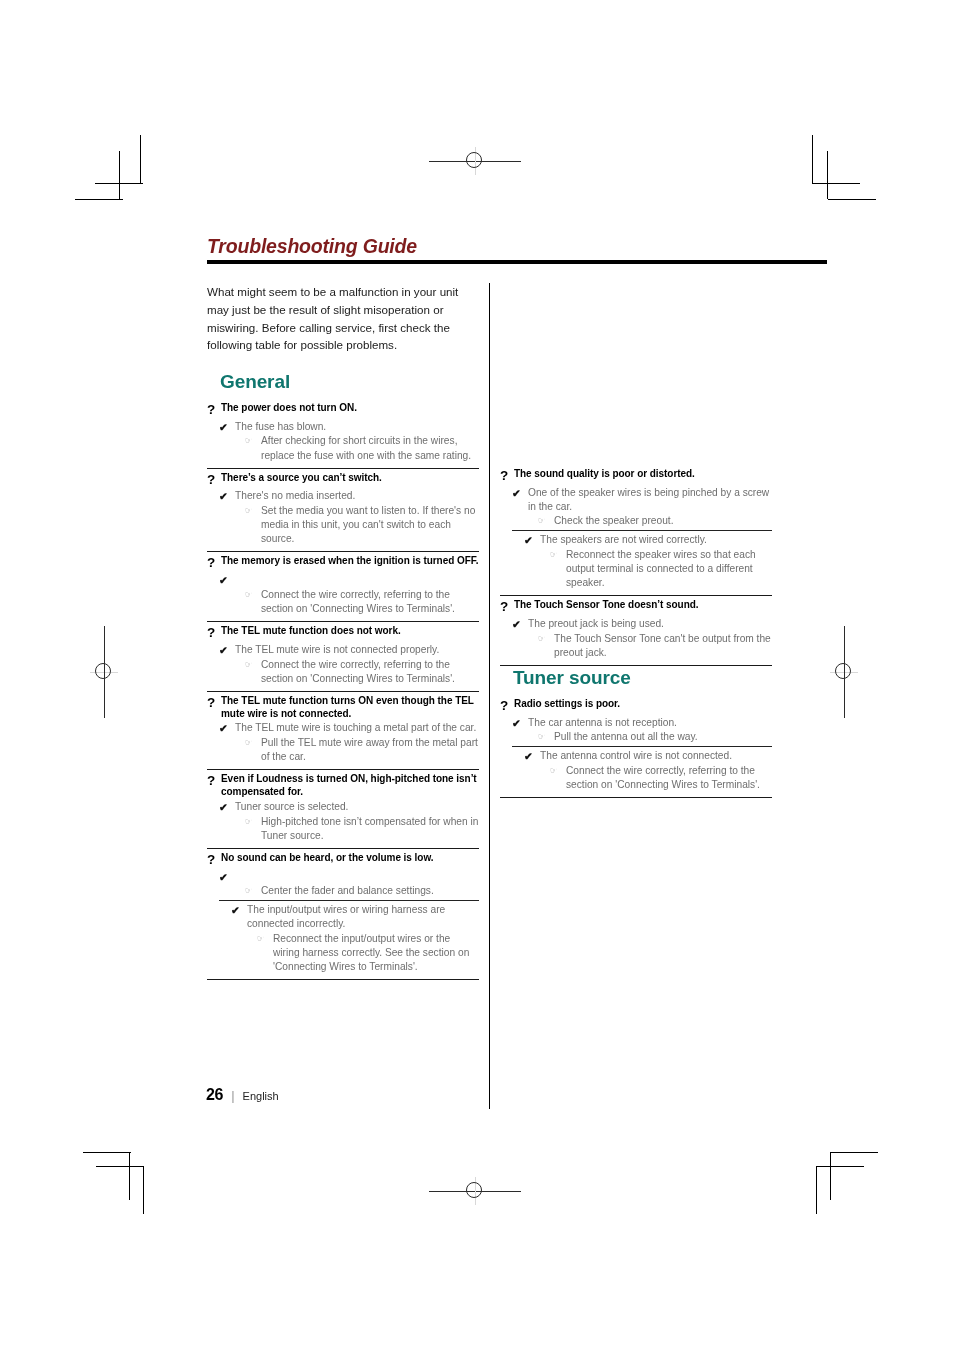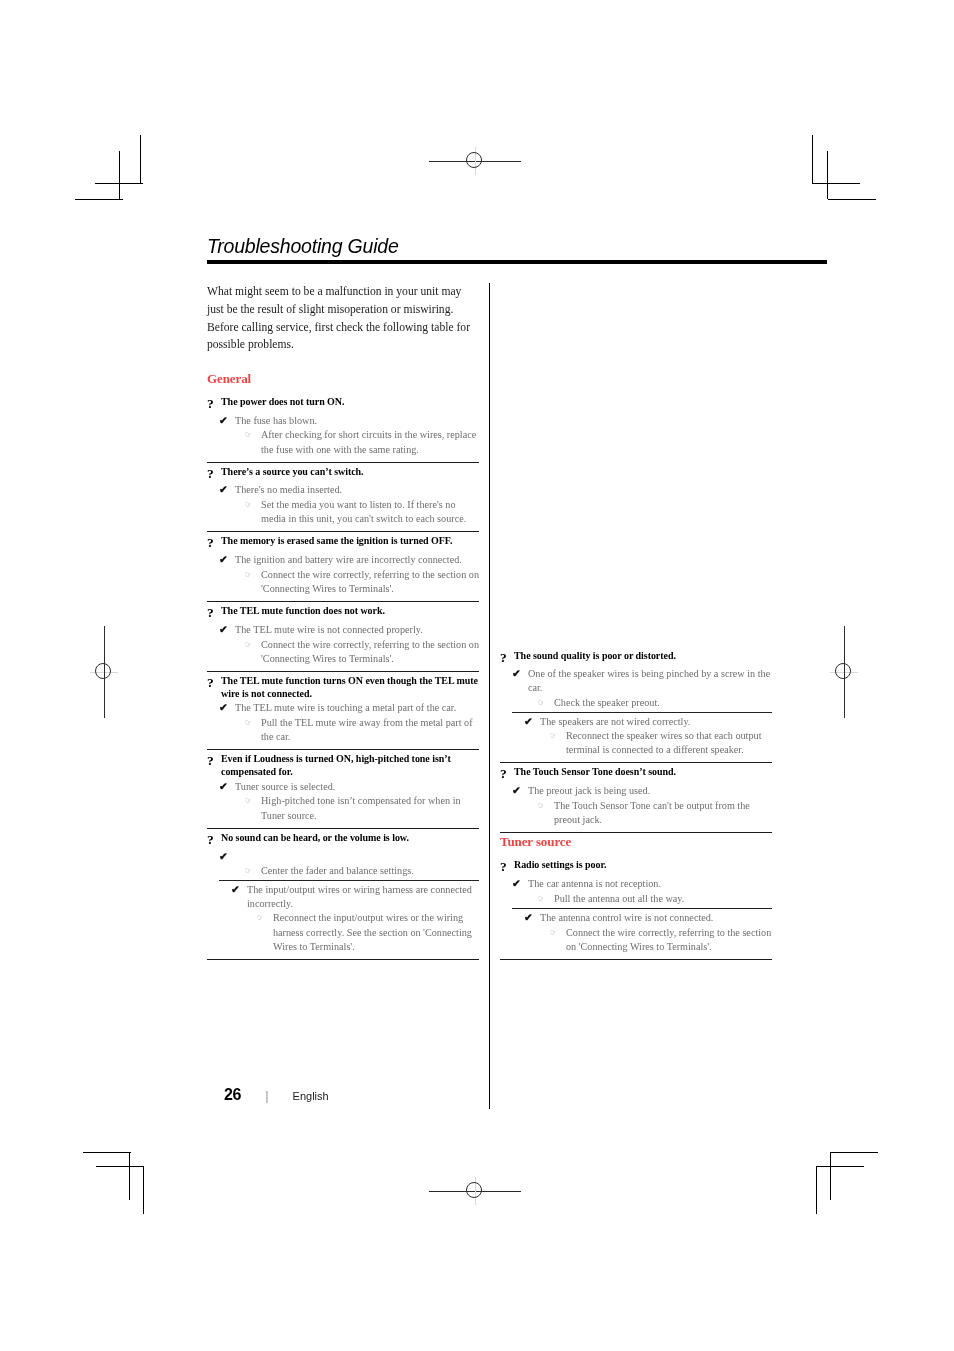--- a/index.html
+++ b/index.html
@@ -45,39 +45,38 @@
   
   .page {
     position: absolute;
     left: 207px;
     top: 236px;
     width: 620px;
   }
 
   .doc-title {
     font-size: 19.5px;
-    font-weight: normal;
+    font-weight: bold;
     font-style: italic;
     letter-spacing: -0.2px;
-    color: #000000;
+    color: #7f1d1d;
     margin: 0;
     padding: 0 0 3px 0;
     line-height: 1.1;
   }
   .title-rule {
     height: 4px;
     background: #000;
     margin-bottom: 19px;
   }
 
   .columns {
     position: relative;
     display: flex;
-    align-items: flex-end;
-    font-family: Liberation Serif, serif;
+    align-items: center;
   }
   .col-left  { width: 272px; }
   .col-gap   { width: 21px; flex: none; }
   .col-right { width: 272px; }
 
   .col-divider {
     position: absolute;
     left: 282px;
     top: 0;
     width: 1px;
@@ -86,24 +85,24 @@
   }
 
   .intro {
     font-size: 11.6px;
     line-height: 1.52;
     color: #1b1b1b;
     margin: 0 0 17px 0;
   }
 
   .sec-head {
-    font-size: 13px;
-    font-weight: bold;
-    color: #ef4444;
-    margin: 0 0 6px 0;
+    font-size: 19px;
+    font-weight: bold;
+    color: #0f766e;
+    margin: 0 0 6px 13px;
     letter-spacing: -0.1px;
   }
   .sec-head.second { margin-top: 1px; }
 
   
   .qblock {
     border-bottom: 1.4px solid #1a1a1a;
     padding: 3px 0 5px 0;
   }
   .qblock.first { border-top: none; }
@@ -172,25 +171,24 @@
   .fix-text {
     flex: 1;
     font-size: 10.2px;
     color: #6e6e6e;
     line-height: 1.38;
   }
 
   
   .footer {
     position: absolute;
-    left: 224px;
+    left: 206px;
     top: 1086px;
     display: flex;
     align-items: baseline;
-    gap: 16px;
   }
   .pg-num {
     font-size: 16px;
     font-weight: bold;
     color: #000;
     letter-spacing: -0.3px;
   }
   .pg-sep {
     color: #999;
     font-size: 13px;
@@ -293,26 +291,25 @@
               </div>
               <div class="fix-row">
                 <span class="hand">☞</span>
                 <span class="fix-text">Set the media you want to listen to. If there's no media in this unit, you can't switch to each source.</span>
               </div>
             </div>
           </div>
           <div class="qblock">
             <div class="q-row">
               <span class="q-mark">?</span>
-              <span class="q-text">The memory is erased same the ignition is turned OFF.</span>
-            </div>
-            <div class="cause-group">
-              <div class="cause-row">
-                <span class="check">✔</span>
-                <span class="cause-text">The ignition and battery wire are incorrectly connected.</span>
+              <span class="q-text">The memory is erased when the ignition is turned OFF.</span>
+            </div>
+            <div class="cause-group">
+              <div class="cause-row">
+                <span class="check">✔</span>
               </div>
               <div class="fix-row">
                 <span class="hand">☞</span>
                 <span class="fix-text">Connect the wire correctly, referring to the section on 'Connecting Wires to Terminals'.</span>
               </div>
             </div>
           </div>
           <div class="qblock">
             <div class="q-row">
               <span class="q-mark">?</span>

